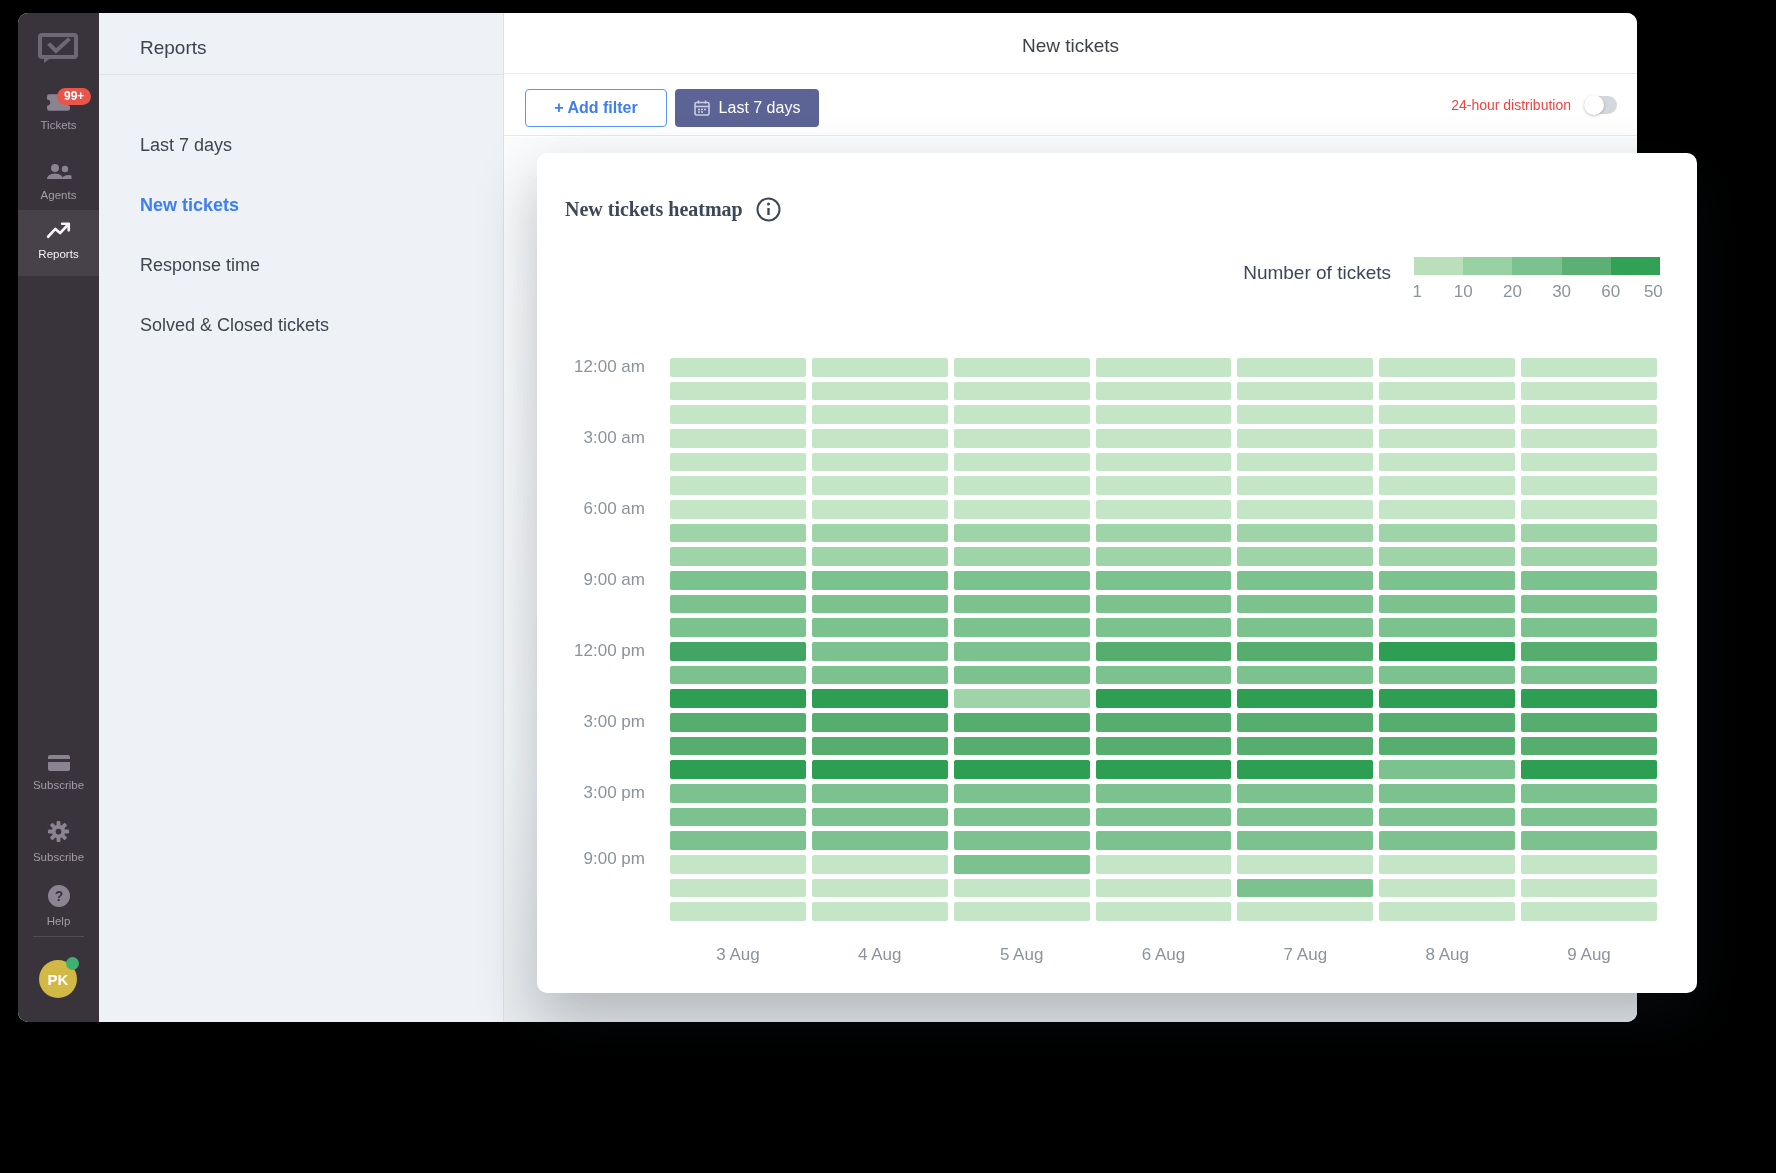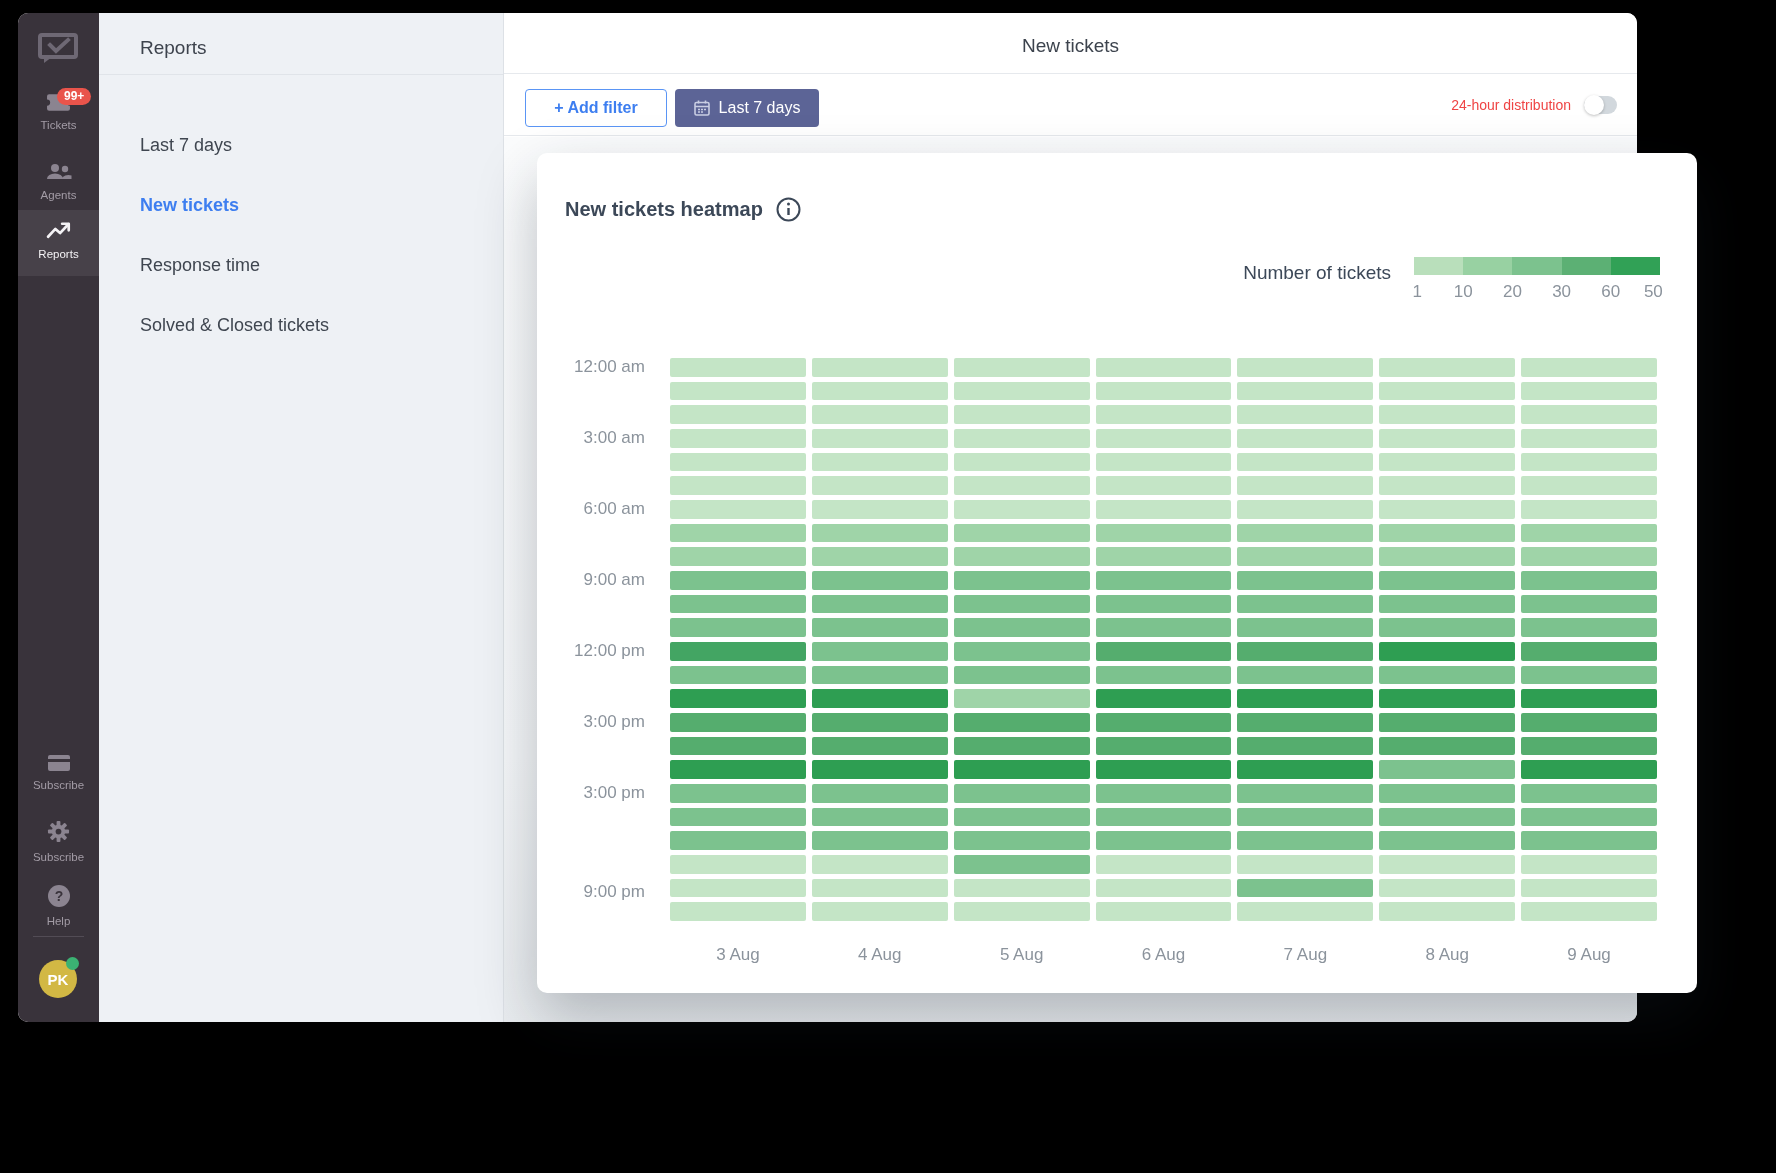--- a/index.html
+++ b/index.html
@@ -79,21 +79,21 @@
   .toggle-knob { position:absolute; left:0px; top:-1px; width:20px; height:20px; border-radius:50%; background:#fff; box-shadow:0 1px 3px rgba(0,0,0,.25); }
   .content-bg { position:absolute; left:0; top:124px; width:100%; bottom:0;
     background:linear-gradient(180deg,#fbfcfd 0%,#f5f7f9 70%,#e9ecef 100%); }
 
   
   .card {
     position:absolute; left:519px; top:140px; width:1160px; height:840px; z-index:5;
     background:#fff; border-radius:10px; box-shadow:0 25px 60px rgba(25,35,45,.28);
   }
   .card-header { position:absolute; left:28px; top:44px; display:flex; align-items:center; gap:13px; }
-  .card-title { font-size:20px; font-weight:bold; color:#3c4858; }
+  .card-title { font-size:20px; font-weight:bold; color:#3c4858;font-family:Liberation Serif, serif; }
   .info-icon { width:25px; height:25px; color:#3c4858; cursor:pointer; }
 
   .legend { position:absolute; top:104px; right:37px; display:flex; align-items:flex-start; gap:23px; }
   .legend-label { font-size:19px; color:#3c4858; margin-top:5px; }
   .legend-scale { width:246px; }
   .legend-swatches { display:flex; height:18px; width:100%; }
   .legend-swatches span { flex:1; }
   .legend-ticks { position:relative; height:20px; margin-top:7px; font-size:17px; color:#8b939c; }
   .legend-ticks span { position:absolute; transform:translateX(-50%); }
   .legend-ticks span:first-child { transform:translateX(-15%); }
@@ -278,21 +278,21 @@
     </div>
 
     <div class="hm-ylabels">
         <span class="hm-ylabel" style="top: 9.33333px;">12:00 am</span>
         <span class="hm-ylabel" style="top: 80.3333px;">3:00 am</span>
         <span class="hm-ylabel" style="top: 151.333px;">6:00 am</span>
         <span class="hm-ylabel" style="top: 222.333px;">9:00 am</span>
         <span class="hm-ylabel" style="top: 293.333px;">12:00 pm</span>
         <span class="hm-ylabel" style="top: 364.333px;">3:00 pm</span>
         <span class="hm-ylabel" style="top: 435.333px;">3:00 pm</span>
-        <span class="hm-ylabel" style="top: 534px; margin-left: 20px;">9:00 pm</span>
+        <span class="hm-ylabel" style="top: 501px; margin-left: 20px;">9:00 pm</span>
       </div>
     <div class="hm-grid">
         <div class="hm-cell" style="background: rgb(196, 229, 198);"></div>
         <div class="hm-cell" style="background: rgb(196, 229, 198);"></div>
         <div class="hm-cell" style="background: rgb(196, 229, 198);"></div>
         <div class="hm-cell" style="background: rgb(196, 229, 198);"></div>
         <div class="hm-cell" style="background: rgb(196, 229, 198);"></div>
         <div class="hm-cell" style="background: rgb(196, 229, 198);"></div>
         <div class="hm-cell" style="background: rgb(196, 229, 198);"></div>
         <div class="hm-cell" style="background: rgb(196, 229, 198);"></div>

